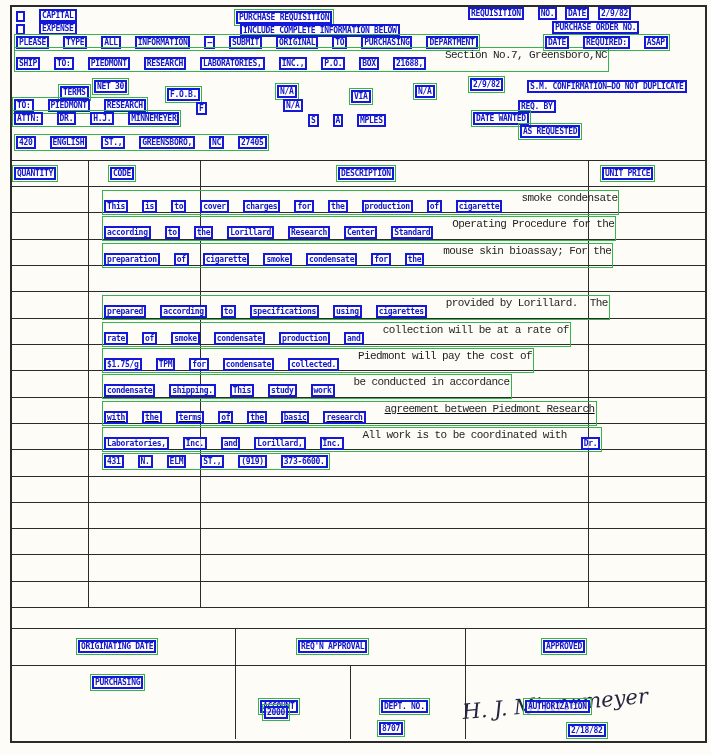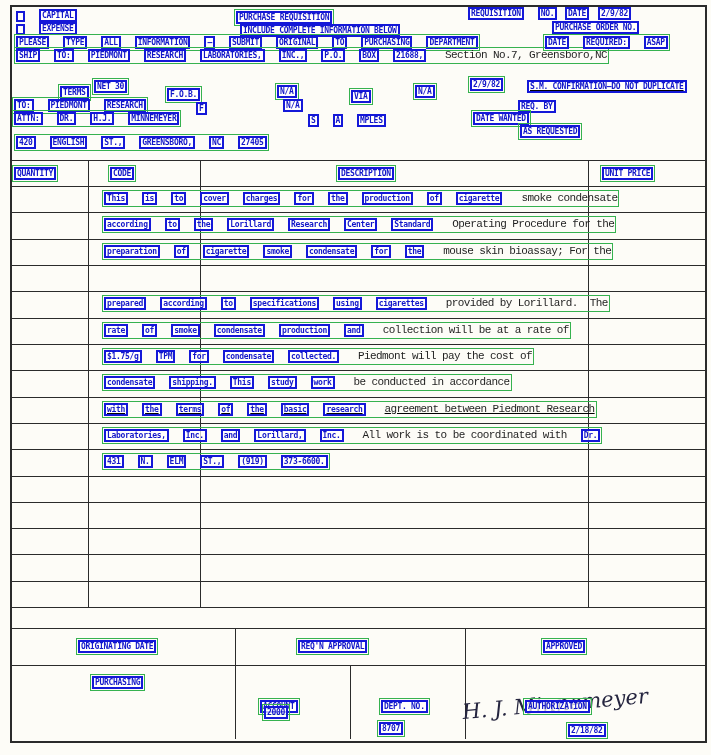--- a/index.html
+++ b/index.html
@@ -6,21 +6,21 @@
   #page{position:relative;width:711px;height:755px;background:#fdfcf7;overflow:hidden;
         font-family:"Liberation Mono",monospace;}
   .frame{position:absolute;border:2px solid #2b2b2b;background:transparent;}
   .rule{position:absolute;background:#2b2b2b;}
   .line{position:absolute;display:flex;gap:14px;align-items:flex-end;z-index:2;white-space:nowrap;}
   .line.grp{outline:1.5px solid #36b24f;outline-offset:1.5px;}
   .w{display:inline-block;border:2px solid #1418d8;color:#1216c9;background:rgba(255,255,255,.72);
      font:700 8px/9px "DejaVu Sans Mono",monospace;padding:0 1px;letter-spacing:-0.3px;white-space:pre;}
   .sq{width:5px;height:7px;padding:0;}
   .tail{font:11px/12px "Liberation Mono",monospace;color:#1f1f1f;letter-spacing:-0.6px;
-        margin-left:5px;padding-bottom:1px;white-space:pre;}
+        margin-left:5px;padding-bottom:9px;white-space:pre;}
   .signature{position:absolute;left:462px;top:692px;z-index:1;
              font:italic 21px "DejaVu Serif",serif;color:#25253f;
              transform:rotate(-5deg);white-space:nowrap;}
 </style>
 </head>
 <body>
 
 <div id="page">
   <div class="signature">H. J. Minnemeyer</div>
 <div class="frame" style="left: 10px; top: 5px; width: 693px; height: 734px;"></div>
@@ -122,21 +122,21 @@
     </div>
     <div class="line grp" style="left: 351px; top: 90px;">
       <span class="w">VIA</span>
     </div>
     <div class="line grp" style="left: 415px; top: 85px;">
       <span class="w">N/A</span>
     </div>
     <div class="line grp" style="left: 470px; top: 78px;">
       <span class="w">2/9/82</span>
     </div>
-    <div class="line" style="left: 527px; top: 80px; text-decoration: underline;">
+    <div class="line" style="left: 527px; top: 80px;">
       <span class="w">S.M. CONFIRMATION–DO NOT DUPLICATE</span>
     </div>
     <div class="line grp" style="left: 14px; top: 99px;">
       <span class="w">TO:</span>
       <span class="w">PIEDMONT</span>
       <span class="w">RESEARCH</span>
     </div>
     <div class="line" style="left: 196px; top: 102px;">
       <span class="w">F</span>
     </div>

